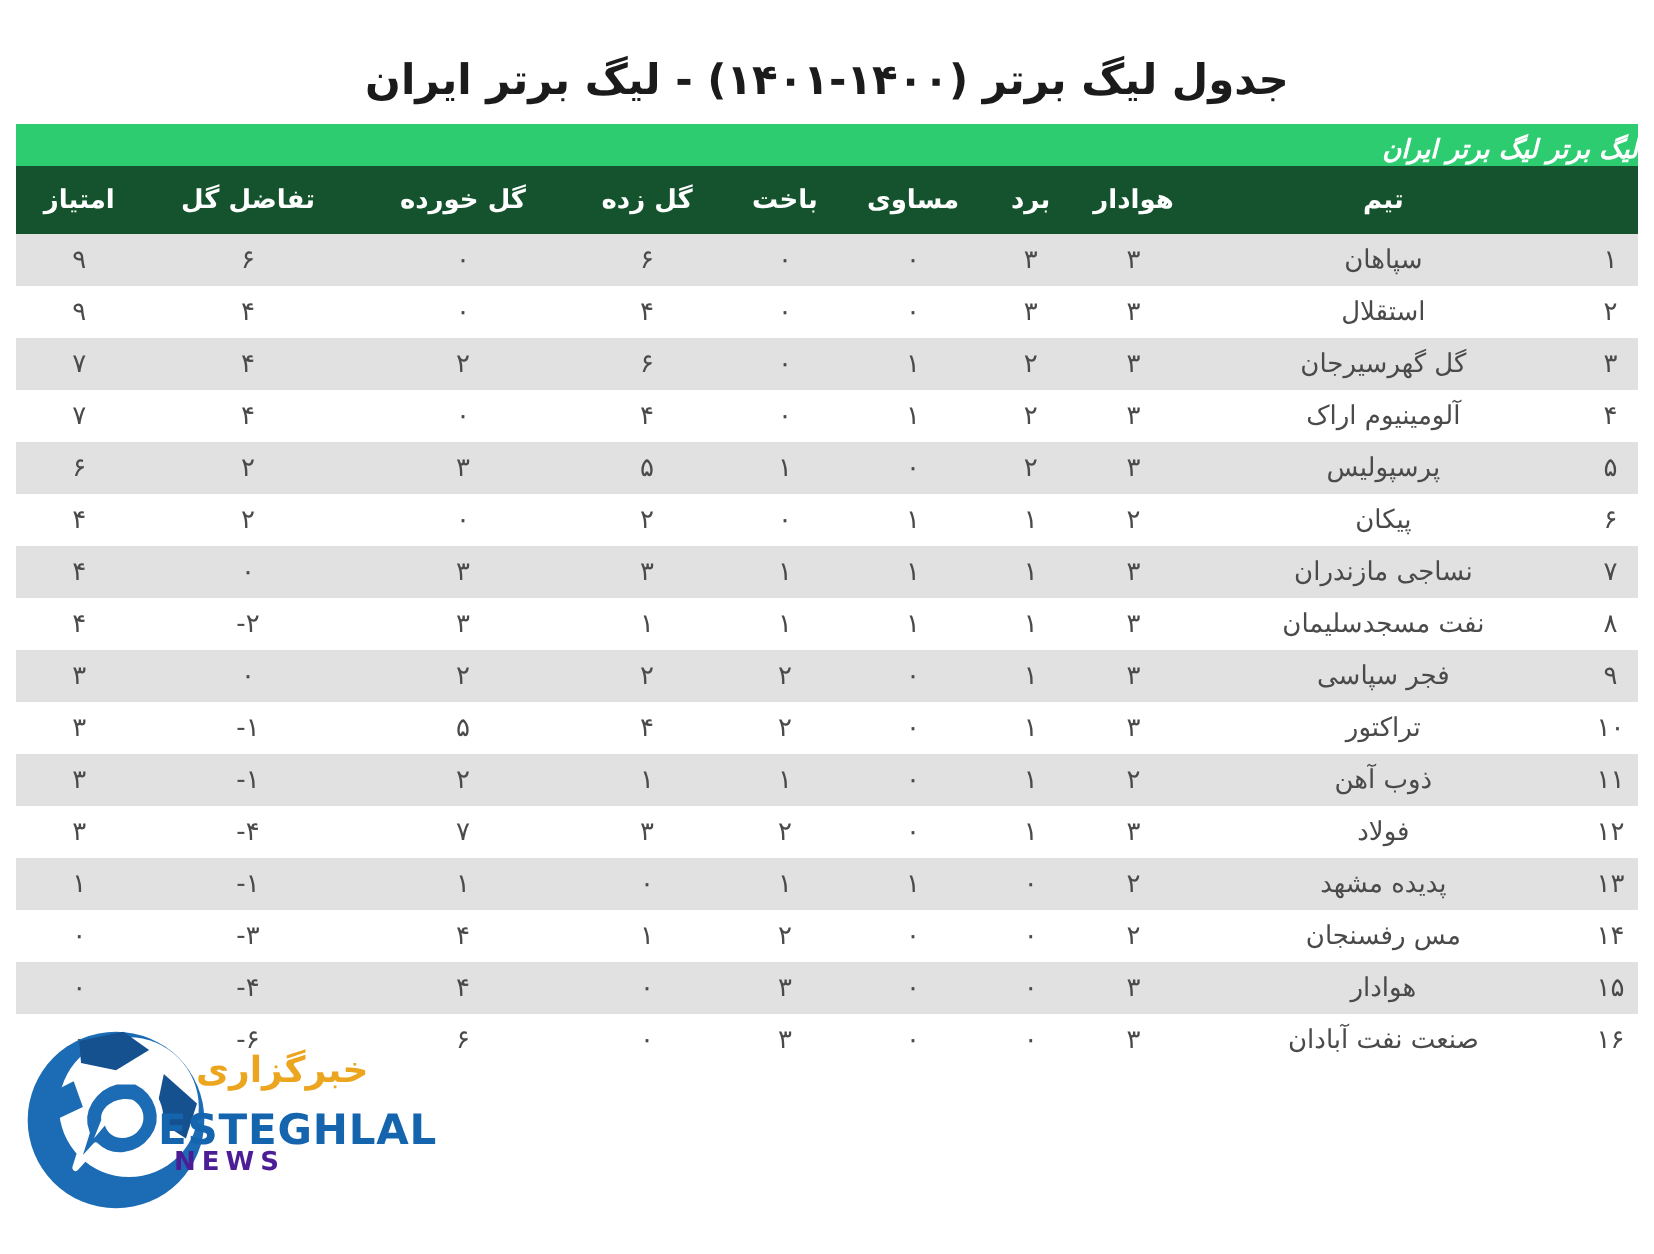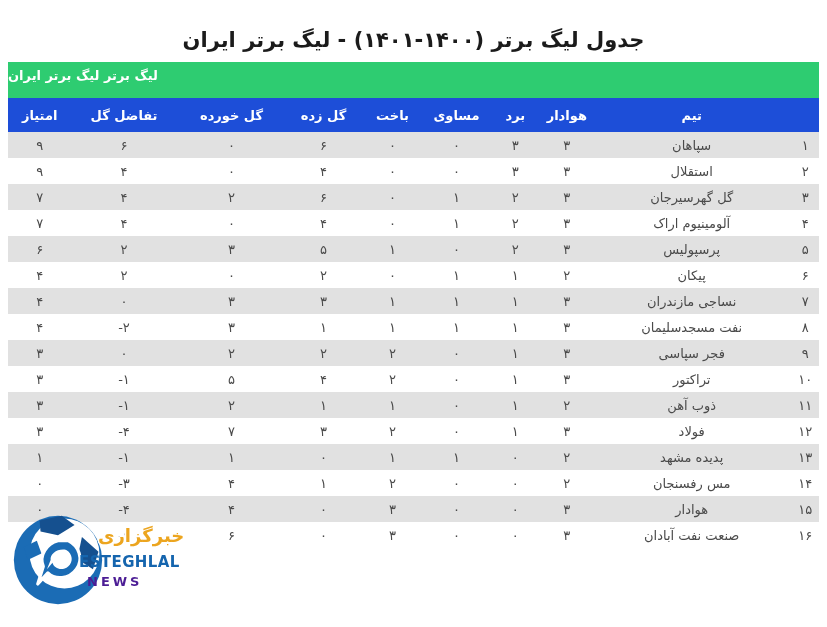--- a/index.html
+++ b/index.html
@@ -8,28 +8,28 @@
     font-family:"DejaVu Sans",sans-serif;
     position:relative;overflow:hidden;
   }
   .page-title{
     direction:rtl;text-align:center;
     font-size:21px;font-weight:bold;color:#1b1b1b;
     padding-top:28px;letter-spacing:0;
   }
   .table-wrap{position:absolute;left:8px;right:8px;top:62px;}
   .banner{
-    height:36px;line-height:27px;background:#2ecc71;color:#ffffff;
-    text-align:left;font-size:13px;font-weight:bold;direction:rtl;
+    height:21px;line-height:27px;background:#2ecc71;color:#ffffff;
+    text-align:right;font-size:13px;font-weight:bold;direction:rtl;font-style:italic;
   }
   table.standings{
     width:100%;border-collapse:collapse;direction:rtl;table-layout:fixed;
   }
   table.standings thead th{
-    background:#1d4ed8;color:#ffffff;height:34px;
+    background:#14532d;color:#ffffff;height:34px;
     font-size:13px;font-weight:600;text-align:center;padding:0;
   }
   table.standings tbody td{
     height:26px;font-size:13px;color:#4a4a4a;
     text-align:center;padding:0;direction:ltr;white-space:nowrap;
   }
   table.standings tbody td.col-team{direction:rtl;}
   table.standings tbody tr:nth-child(odd){background:#e1e1e1;}
   table.standings tbody tr:nth-child(even){background:#ffffff;}
 
@@ -37,21 +37,21 @@
   .logo{position:absolute;left:10px;top:511px;width:220px;height:112px;z-index:5;}
   .logo .ball{position:absolute;left:2px;top:3px;}
   .logo .agency-fa{
     position:absolute;left:88px;top:14px;direction:rtl;
     font-size:18px;font-weight:bold;color:#eca51f;
     text-shadow:-1.5px 0 #fff,1.5px 0 #fff,0 -1.5px #fff,0 1.5px #fff,
                 -1px -1px #fff,1px 1px #fff,-1px 1px #fff,1px -1px #fff;
   }
   .logo .agency-en{
     position:absolute;left:69px;top:42px;
-    font-size:15px;font-weight:bold;color:#1565ae;letter-spacing:.4px;
+    font-size:21px;font-weight:bold;color:#1565ae;letter-spacing:.4px;
   }
   .logo .agency-news{
     position:absolute;left:77px;top:63px;
     font-size:13px;font-weight:bold;color:#4c1d95;letter-spacing:3px;
   }
 </style>
 </head>
 <body>
 
 <div class="page-title">جدول لیگ برتر (۱۴۰۰-۱۴۰۱) - لیگ برتر ایران</div>

